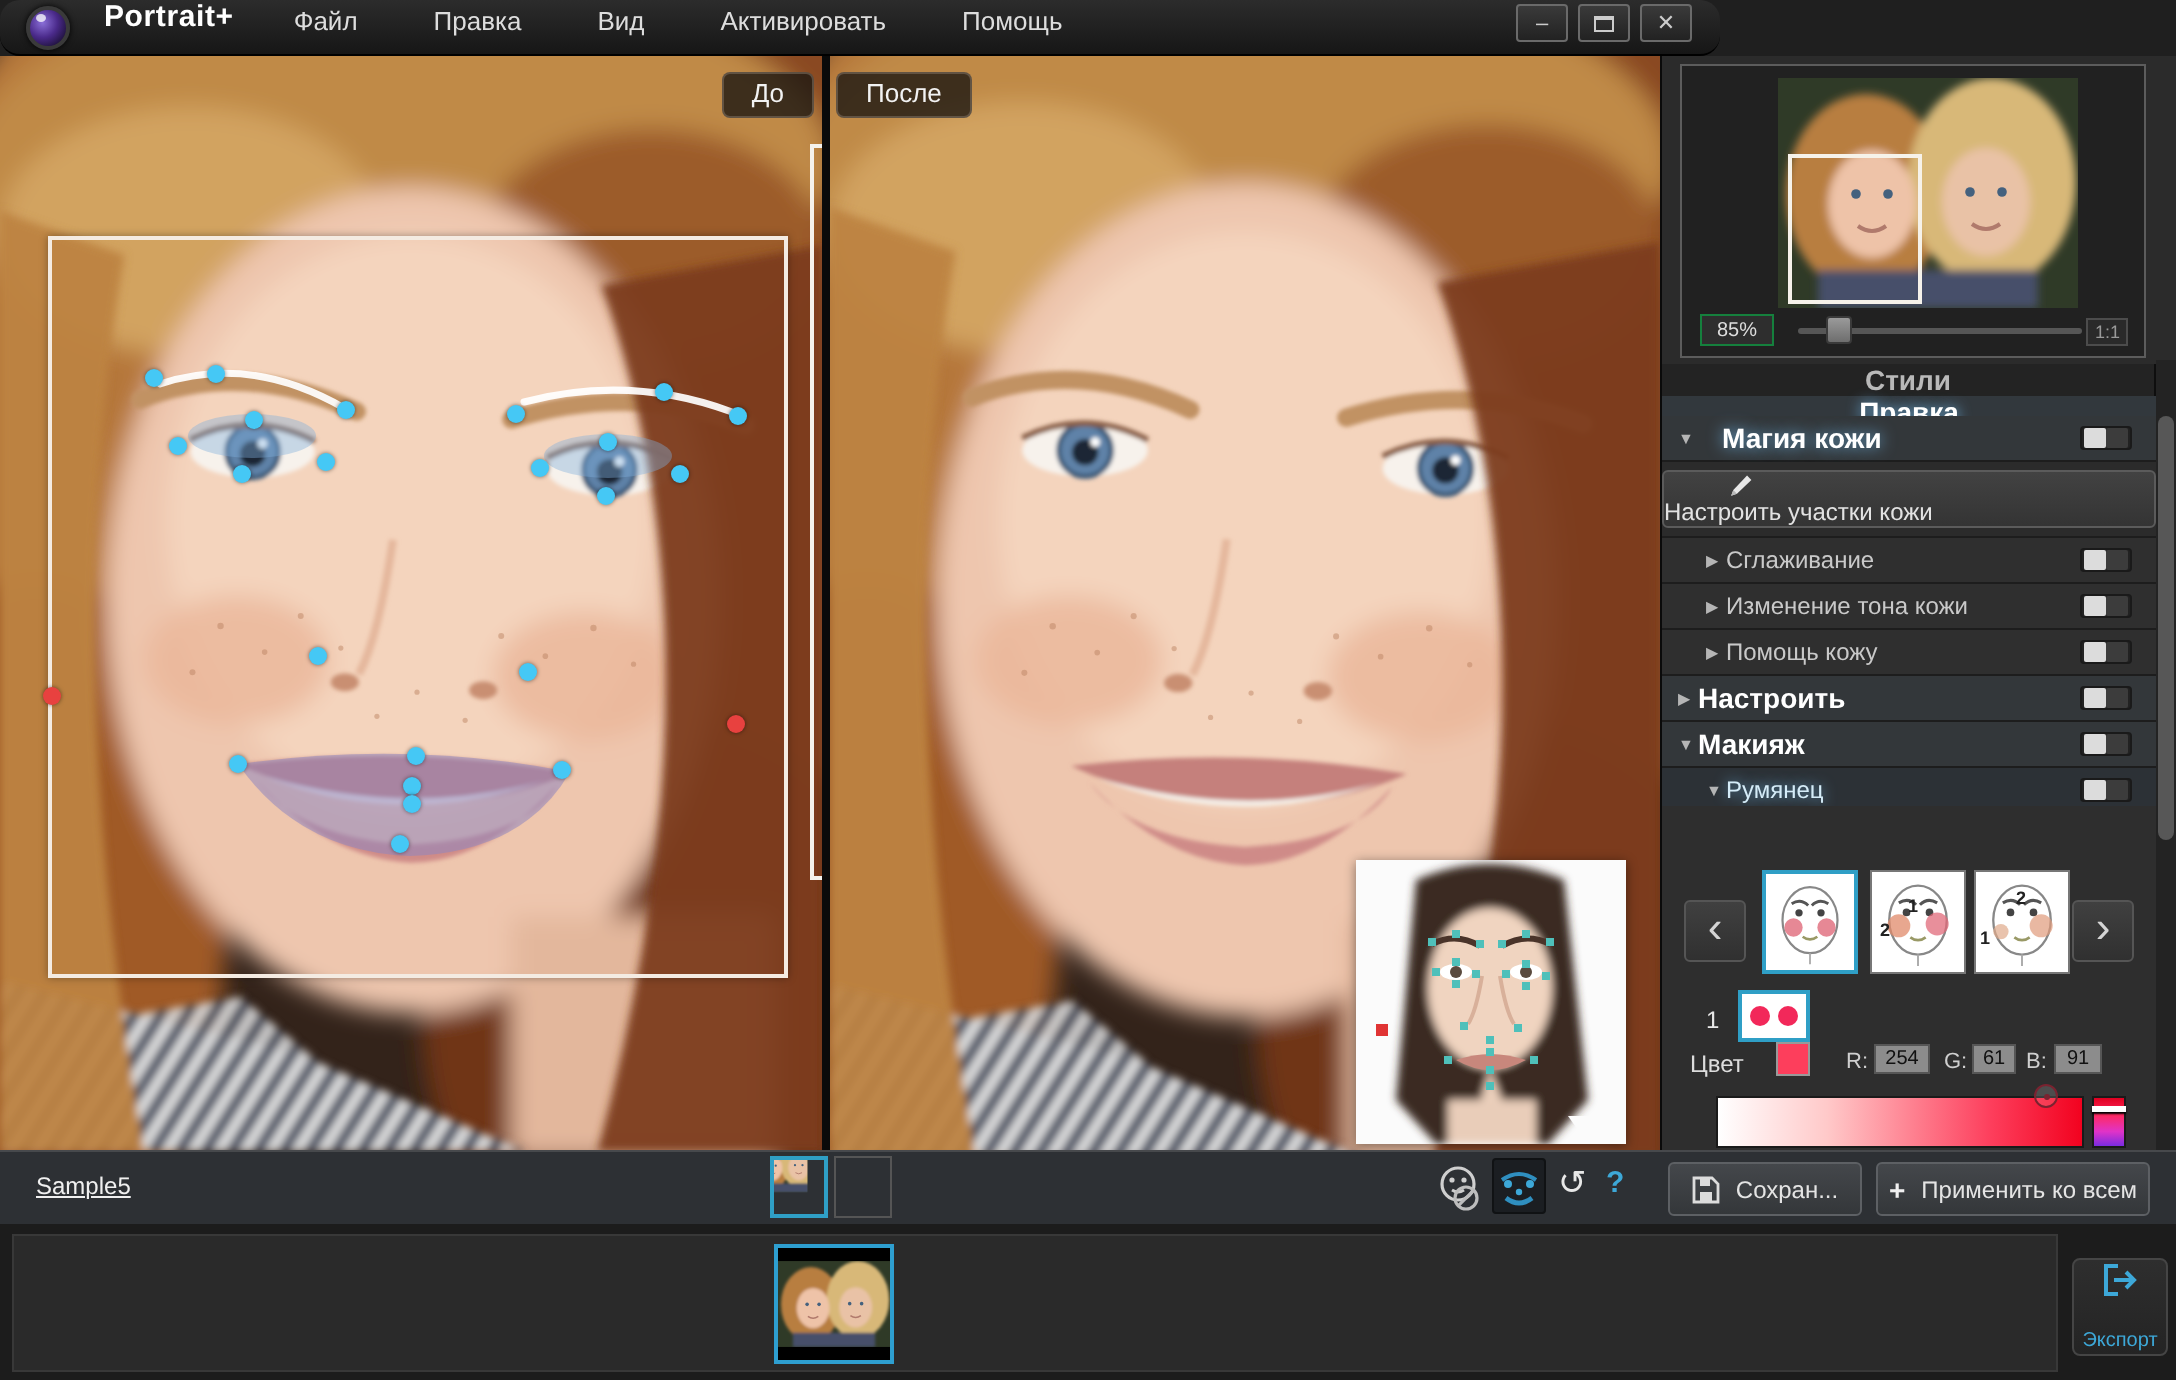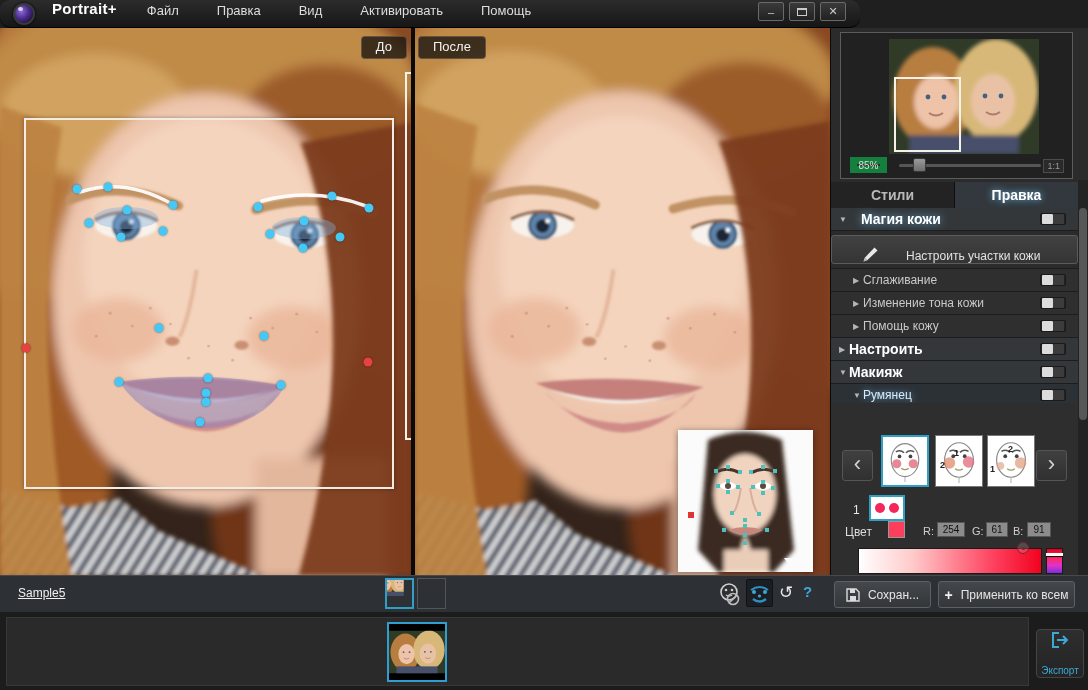--- a/index.html
+++ b/index.html
@@ -51,44 +51,44 @@
   .guide-overlay { position:absolute; left:263px; top:402px; width:135px; height:142px;
     filter:drop-shadow(0 1px 3px rgba(0,0,0,.45)); }
 
   
   .sidebar { position:absolute; left:830px; top:28px; width:258px; height:547px;
     background:#2b2b2b; border-left:1px solid #0a0a0a; font-size:12px; color:#ccc; }
   .navigator { position:absolute; left:9px; top:4px; width:233px; height:147px;
     background:#212121; border:1px solid #5c5c5c; }
   .nav-img { position:absolute; left:48px; top:5px; width:150px; height:117px; }
   .nav-selbox { position:absolute; left:53px; top:44px; width:67px; height:75px; border:2px solid #f6f2ea; }
-  .nav-zoom { position:absolute; left:9px; bottom:5px; width:37px; height:16px; border:7px solid #15803d;
+  .nav-zoom { position:absolute; left:9px; bottom:5px; width:37px; height:16px; border:1px solid #15803d;
     background:#2e2e2e; color:#ddd; font-size:10px; display:flex; align-items:center; justify-content:center; }
   .nav-slider { position:absolute; left:58px; bottom:11px; width:142px; height:3px; background:#565656; border-radius:2px; }
   .nav-handle { position:absolute; left:14px; top:-6px; width:13px; height:14px;
     background:linear-gradient(#9a9a9a,#6e6e6e); border:1px solid #3a3a3a; border-radius:2px; }
   .nav-ratio { position:absolute; right:8px; bottom:5px; font-size:9px; color:#9a9a9a; border:1px solid #4c4c4c;
     padding:1px 3px; background:#2a2a2a; }
 
-  .tabs { position:absolute; left:0; top:154px; width:247px; height:26px; display:flex; }
+  .tabs { position:absolute; left:0; top:154px; width:247px; height:26px; display:flex;flex-direction:column; }
   .tab { flex:1; display:flex; align-items:center; justify-content:center; font-size:14px; font-weight:bold; }
   .tab-styles { background:#232323; color:#b9b9b9; border-right:1px solid #0e0e0e; }
   .tab-edit { background:#32383d; color:#fff; text-shadow:0 0 7px rgba(120,200,255,.9); }
 
   .rows { position:absolute; left:0; top:180px; width:247px; }
   .row { position:relative; width:247px; border-bottom:1px solid #1d1d1d; display:flex; align-items:center; }
   .row .arrow { font-size:8px; color:#b5b5b5; width:10px; }
   .hdr { height:23px; background:#33373a; font-size:14px; font-weight:bold; color:#fff; padding-left:8px; }
   .hdr.glow span.lbl { text-shadow:0 0 8px rgba(120,200,255,.8);padding-left:12px; }
   .sub { height:23px; background:#2f2f2f; color:#c9c9c9; padding-left:22px; }
   .sub-hl { background:#2c3136; color:#d5ecf8; }
   .sub-hl span.lbl { text-shadow:0 0 7px rgba(120,200,255,.8); }
   .btn-row { height:38px; background:#2b2b2b; justify-content:center; }
   .adjust-btn { width:248px; height:29px; background:linear-gradient(#424242,#343434);
-    border:1px solid #5b5b5b; border-radius:3px; display:flex; align-items:flex-end; color:#e2e2e2; font-size:12px; }
+    border:1px solid #5b5b5b; border-radius:3px; display:flex; align-items:flex-start; color:#e2e2e2; font-size:12px;flex-direction:column; }
   .adjust-btn svg { margin:0 26px 0 30px; }
   .toggle { position:absolute; right:12px; top:50%; transform:translateY(-50%);
     width:26px; height:12px; background:#222; border-radius:2px; border:1px solid #1a1a1a; }
   .toggle .knob { position:absolute; left:1px; top:0px; width:11px; height:10px; background:#dcdcdc; border-radius:1px; }
   .toggle .dark { position:absolute; right:1px; top:0; width:11px; height:10px; background:#3c3c3c; border-radius:1px; }
 
   .blush-area { position:absolute; left:0; top:375px; width:247px; height:172px; background:#2e2e2e; }
   .car-arrow { position:absolute; top:47px; width:31px; height:31px; background:linear-gradient(#404040,#303030);
     border:1px solid #555; border-radius:3px; color:#d5d5d5; font-size:22px; line-height:26px; text-align:center; }
   .car-left { left:11px; } .car-right { left:205px; }

